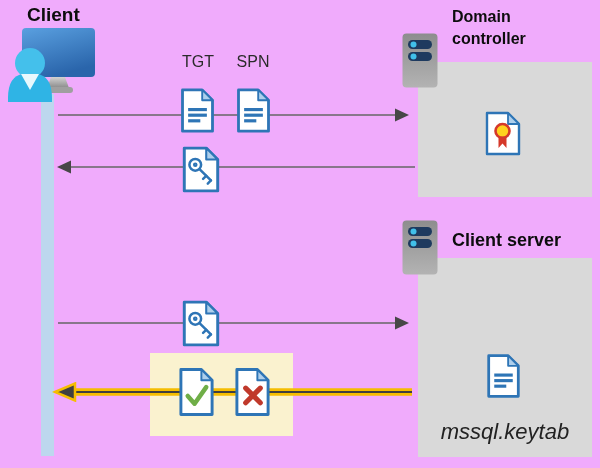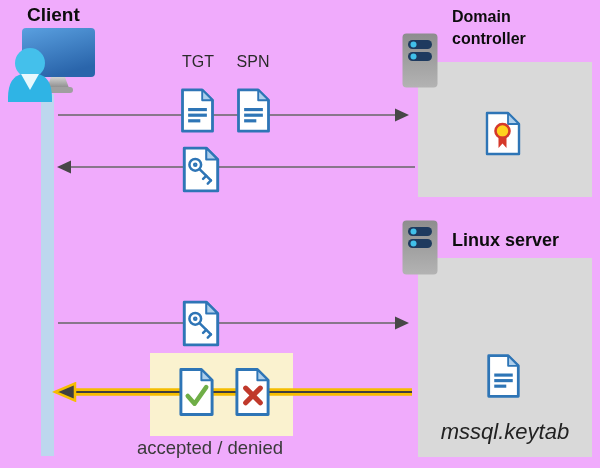--- a/index.html
+++ b/index.html
@@ -42,25 +42,24 @@
 
 <div class="stage">
 
   <div class="abs panel dc-panel layer-bg"></div>
   <div class="abs panel linux-panel layer-bg"></div>
   <div class="abs highlight-box layer-bg"></div>
   <div class="abs lifeline layer-bg"></div>
 
   <div class="abs title client-title layer-text">Client</div>
   <div class="abs title dc-title layer-text">Domain controller</div>
-  <div class="abs title linux-title layer-text">Linux server</div>
+  <div class="abs title linux-title layer-text">Client server</div>
   <div class="abs ticket-label tgt-label layer-text">TGT</div>
   <div class="abs ticket-label spn-label layer-text">SPN</div>
   <div class="abs keytab-label layer-text">mssql.keytab</div>
-  <div class="abs result-caption layer-text">accepted / denied</div>
 
   <div class="abs layer-icon" style="left:8px;top:26px;">
     <svg width="92" height="80" viewBox="0 0 92 80">
       <defs>
         <linearGradient id="mon" x1="0" y1="0" x2="0.4" y2="1">
           <stop offset="0" stop-color="#5aa0e0"></stop>
             <stop offset="1" stop-color="#2a65ab"></stop>
         </linearGradient>
         <linearGradient id="stand" x1="0" y1="0" x2="0" y2="1">
           <stop offset="0" stop-color="#d2d2d2"></stop>

